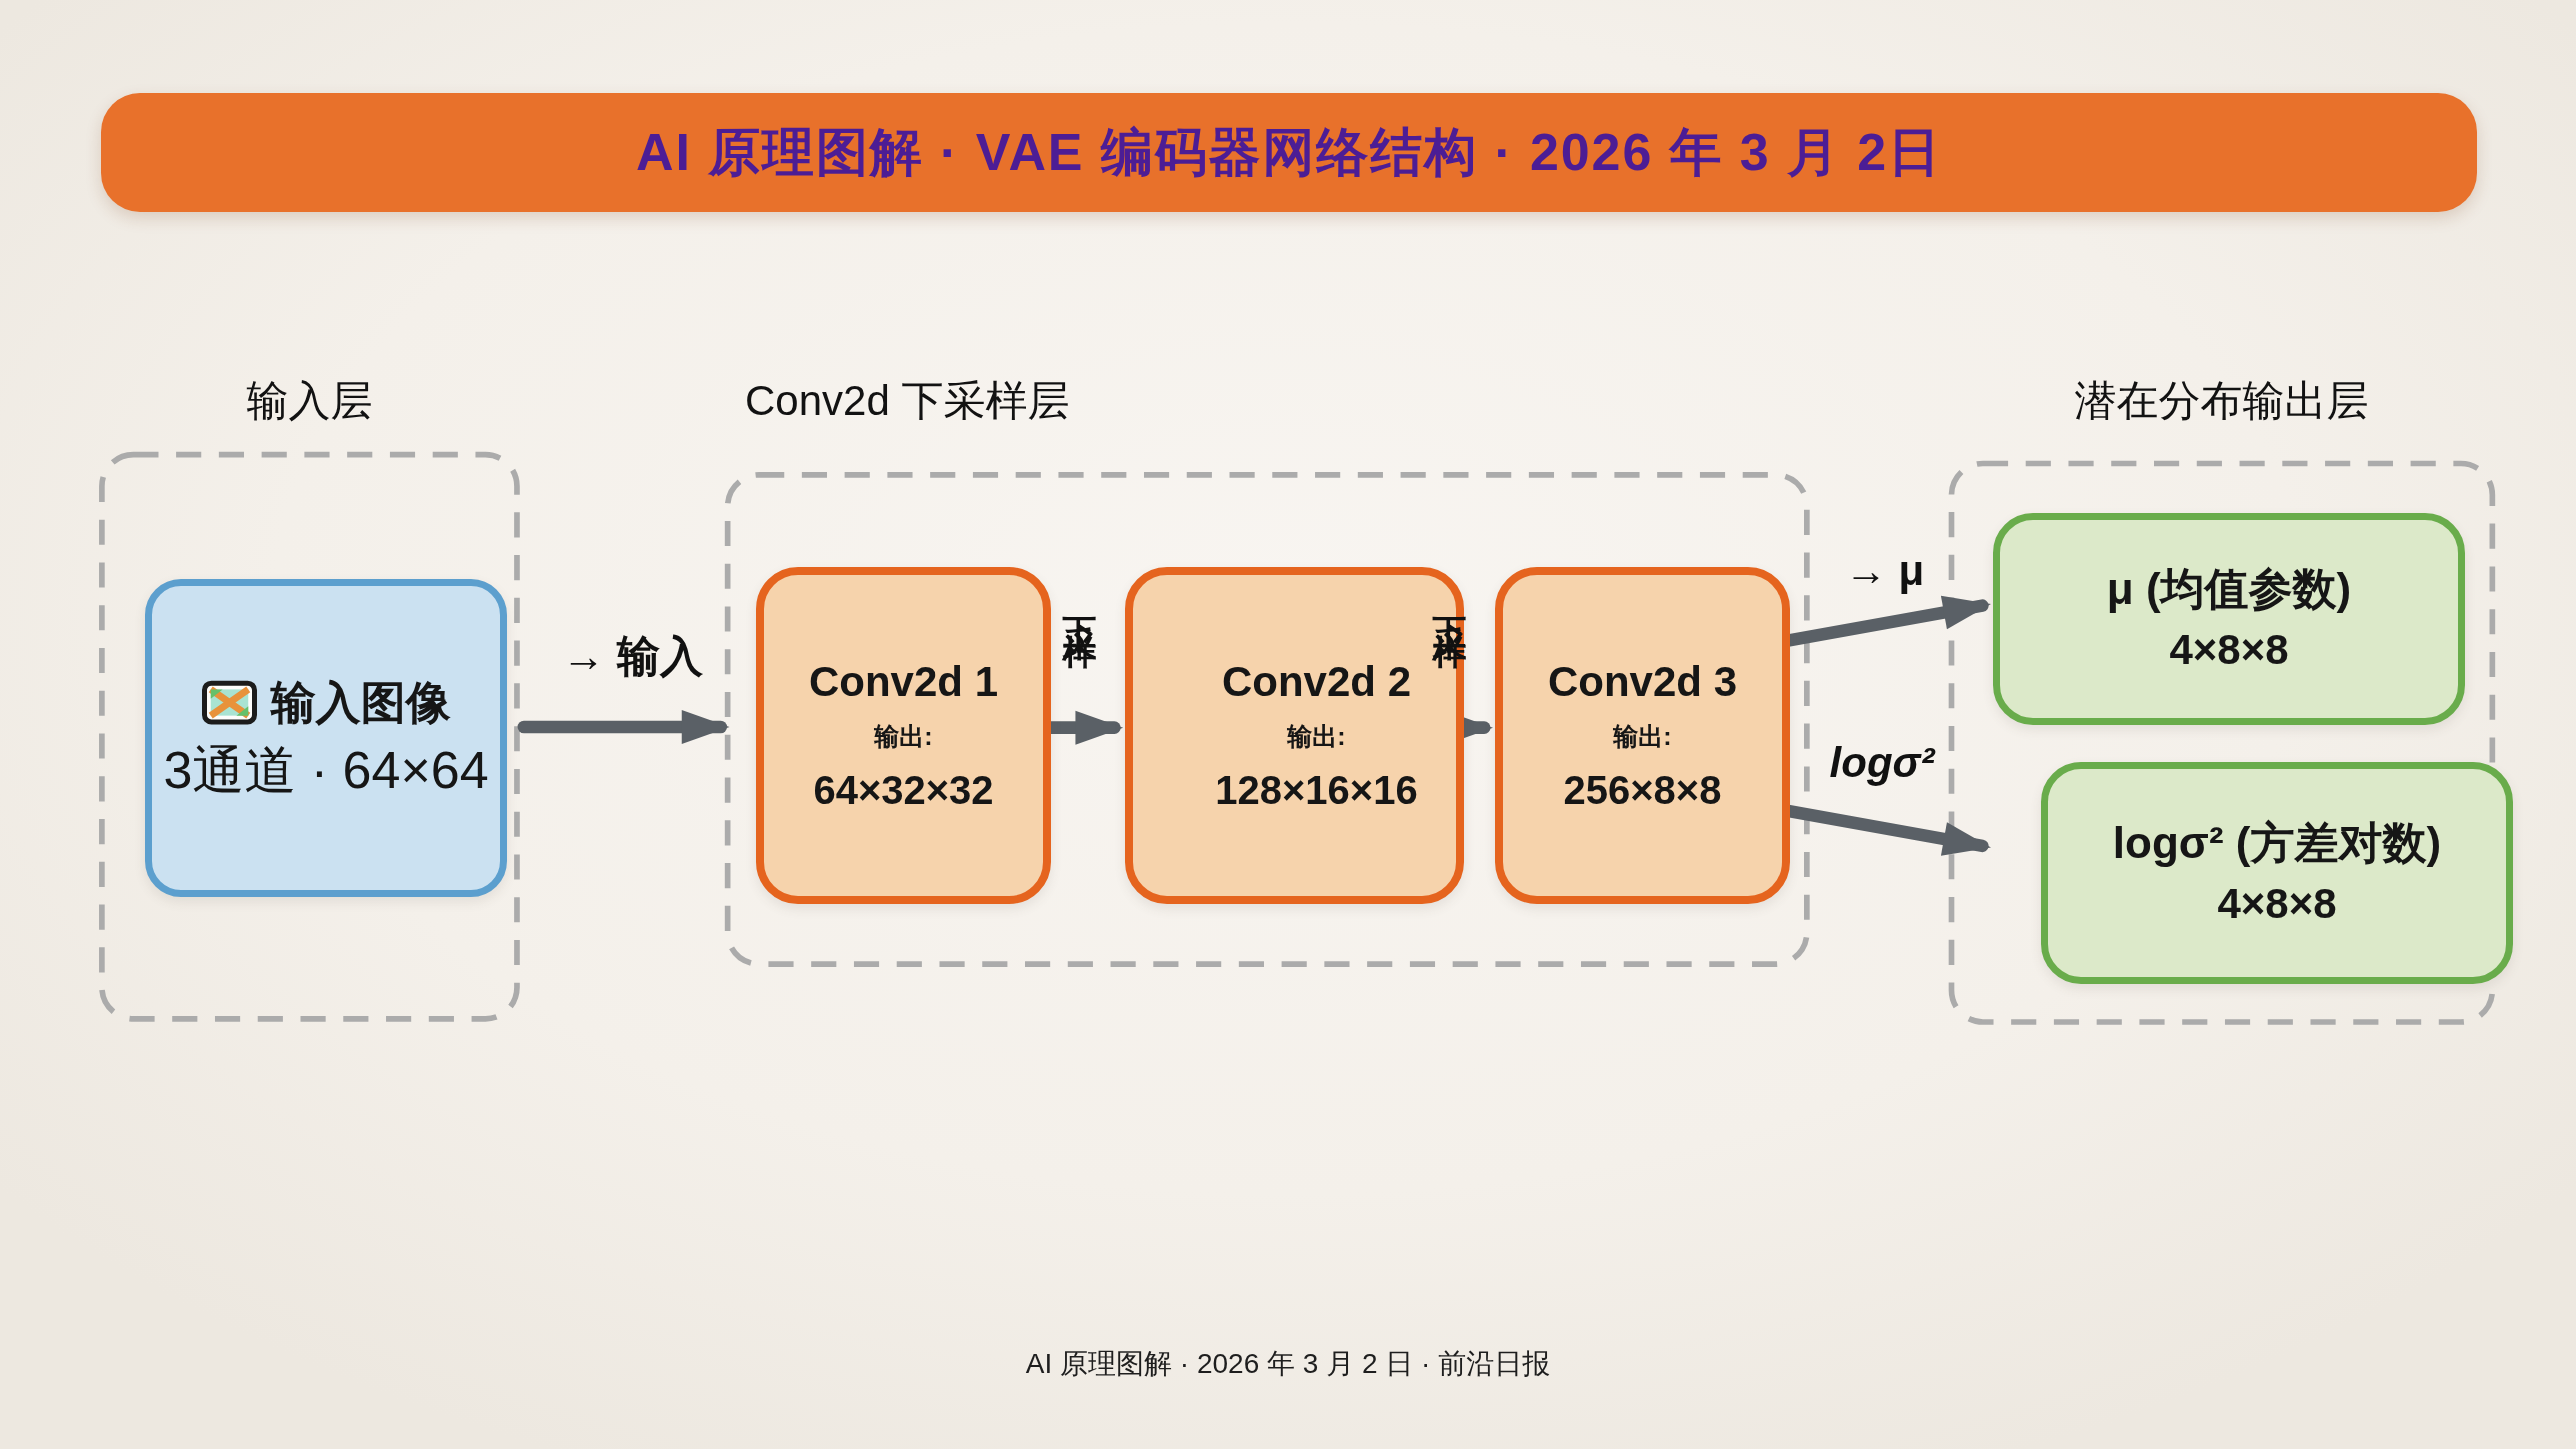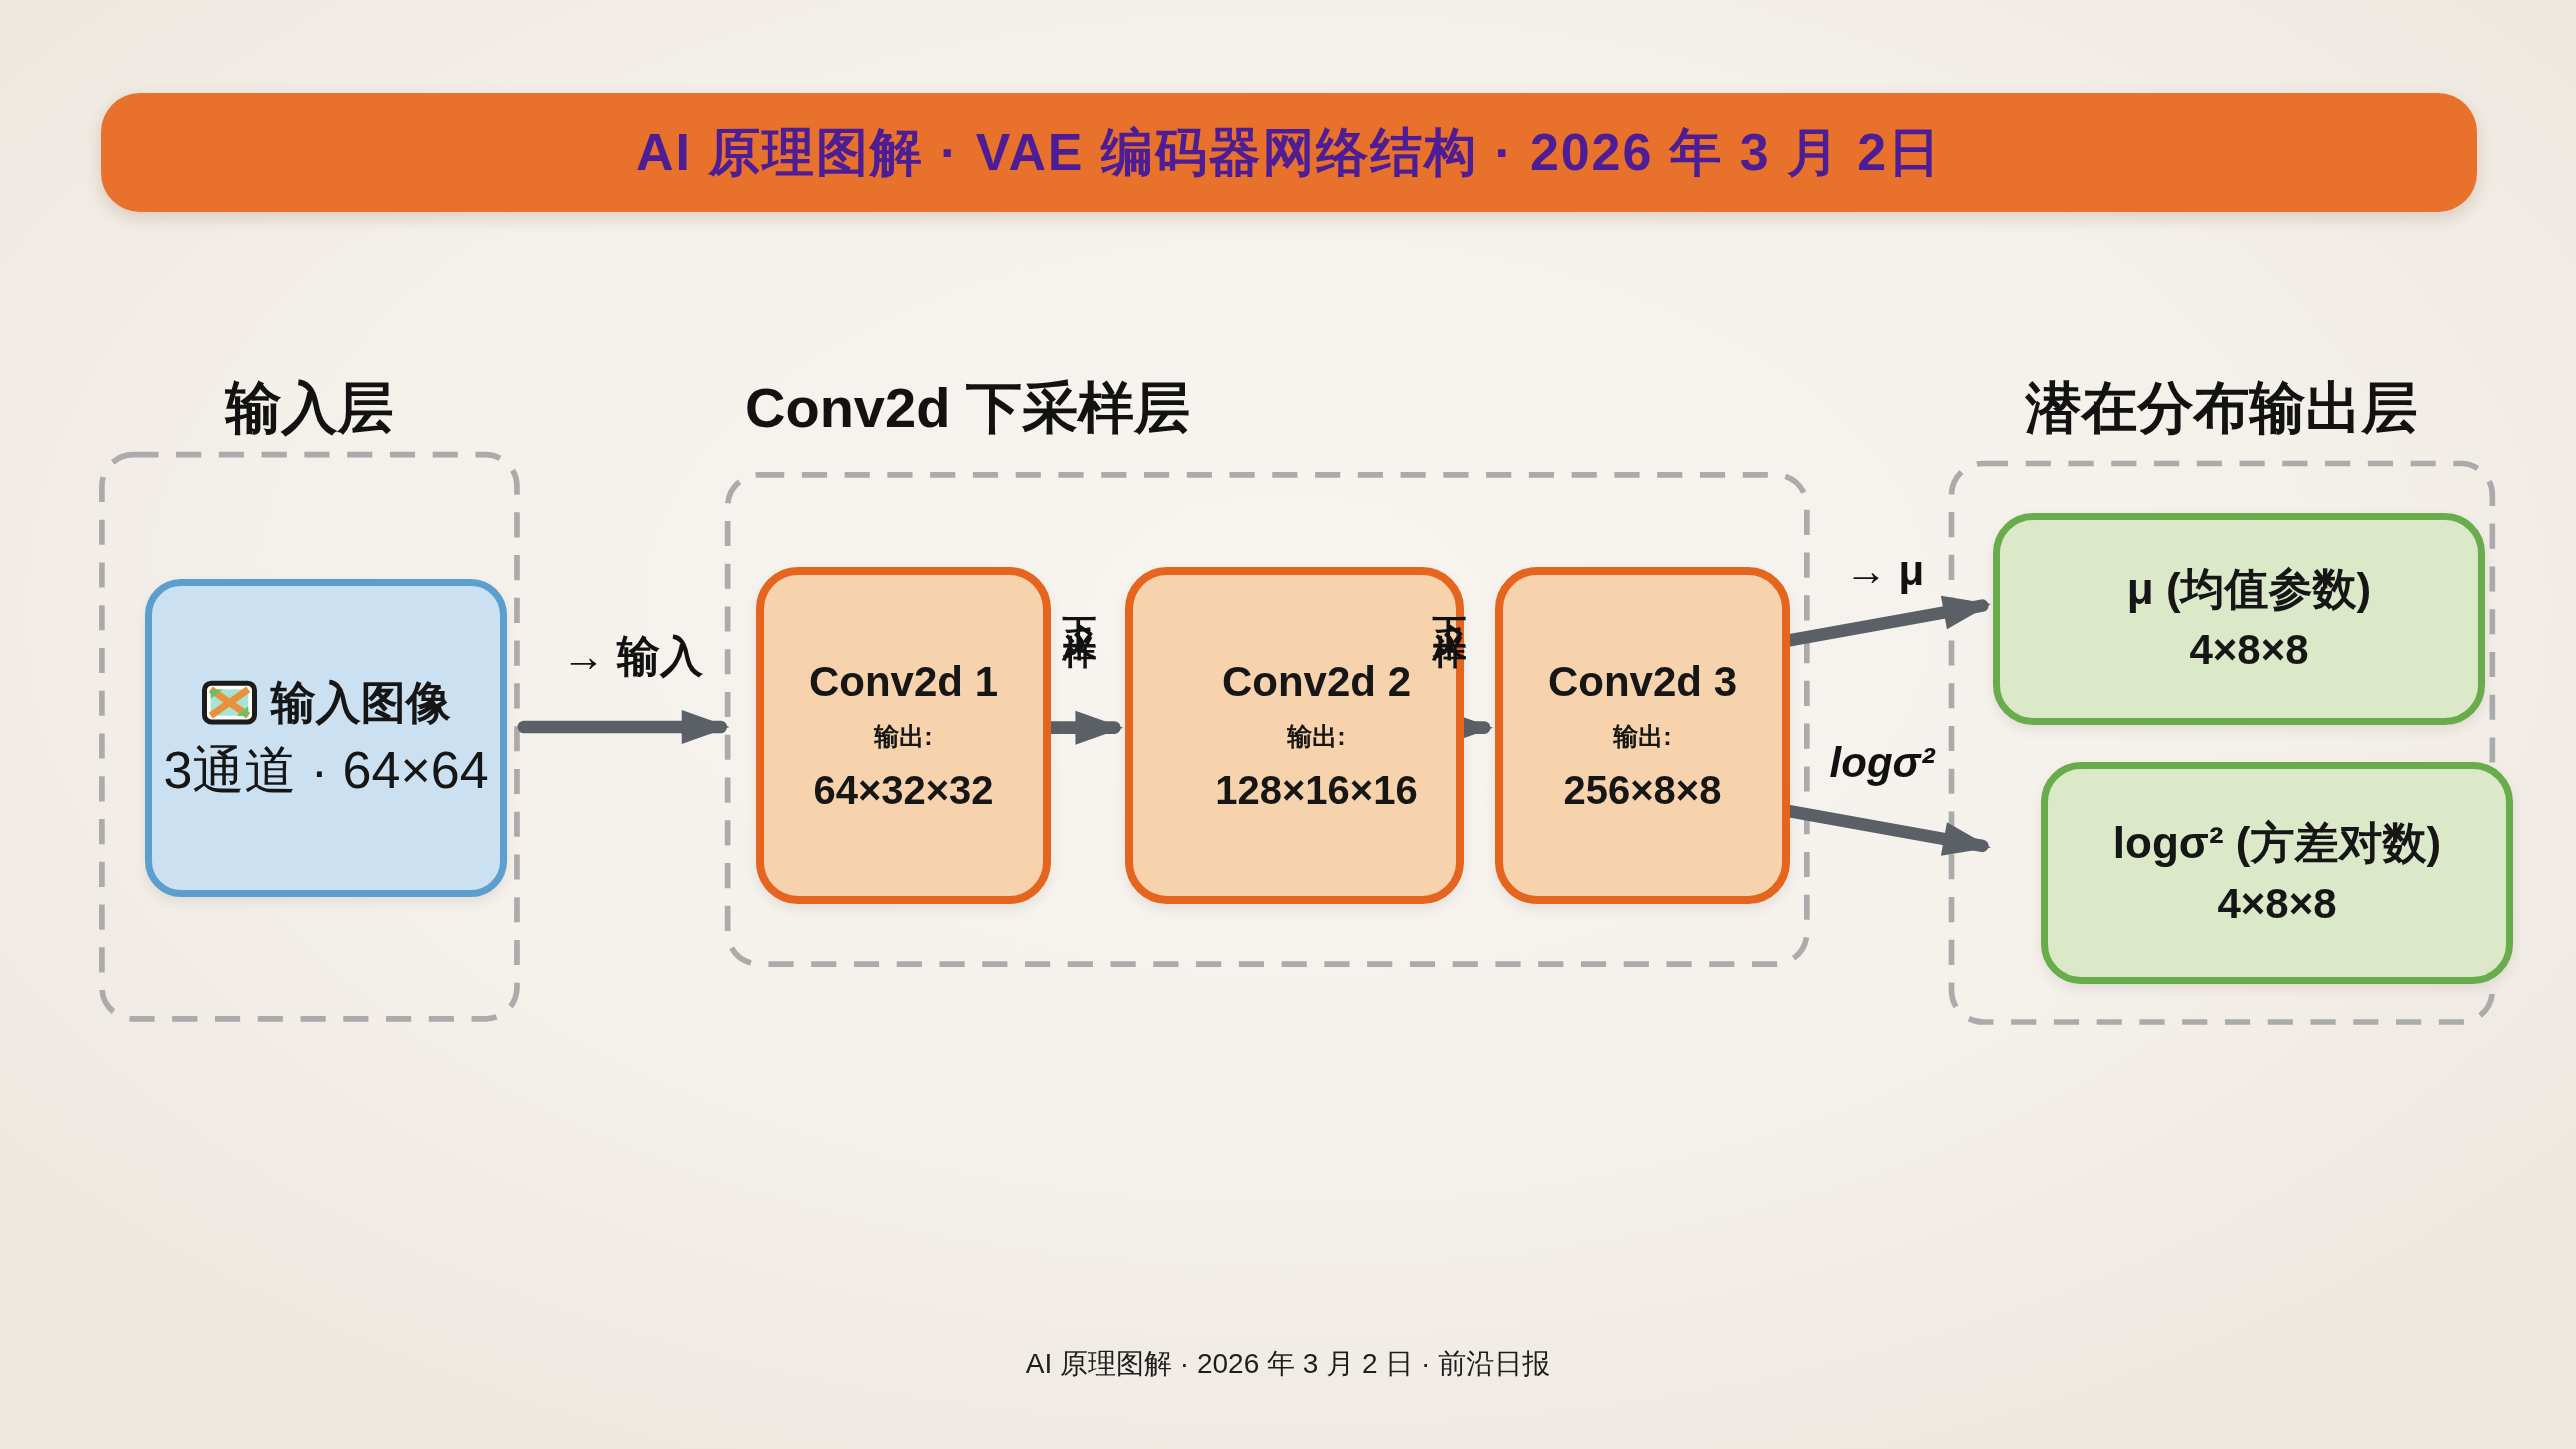--- a/index.html
+++ b/index.html
@@ -16,21 +16,21 @@
   .banner {
     left:101px; top:93px; width:2376px; height:119px;
     background:#E8712B; border-radius:39px;
     display:flex; align-items:center; justify-content:center;
     box-shadow:0 6.3px 16.4px rgba(120,60,20,0.18);
     z-index:3;
   }
   .banner span { color:#4c1d95; font-size:52px; font-weight:700; letter-spacing:1.9px;text-align:right; }
 
   
-  .sec-title { font-size:56px; font-weight:700; color:#121212; line-height:1; z-index:3; }
+  .sec-title { font-size:42px; font-weight:400; color:#121212; line-height:1; z-index:3; }
   .t-input  { left:102px;  top:380px; width:415px; text-align:center; }
   .t-conv   { left:745px; top:380px; }
   .t-latent { left:1951px; top:380px; width:541px; text-align:center; }
 
   
   .overlay { left:0; top:0; z-index:1; }
 
   
   .node {
     display:flex; flex-direction:column; align-items:center; justify-content:center;
@@ -49,21 +49,21 @@
   }
   .conv1 { left:756px; } .conv2 { left:1125px;padding-left:44px; } .conv3 { left:1495px; }
   .node-conv .n  { font-size:42px; font-weight:700; line-height:1; }
   .node-conv .o  { font-size:25px; font-weight:700; line-height:1; }
   .node-conv .s  { font-size:40px; font-weight:700; line-height:1; }
 
   .node-green {
     left:1993px; width:458px;
     background:#DCE9C9; border:7px solid #69AC4B; border-radius:40px; row-gap:17.6px;
   }
-  .node-mu     { top:513px;  height:198px;padding-left:20px; }
+  .node-mu     { top:513px;  height:198px; }
   .node-logvar { top:762px; height:208px;margin-left:48px; }
   .node-green .l1 { font-size:44px; font-weight:700; line-height:1; }
   .node-green .l2 { font-size:42px; font-weight:700; line-height:1; }
 
   
   .arrow-label { font-weight:700; line-height:1; z-index:3; text-align:center; color:#111; }
   .lbl-input  { left:538px;  top:635px; width:189px; font-size:43px; }
   .lbl-down1  { left:1046px; top:590px;  width:68px; }
   .lbl-down2  { left:1416px; top:590px;  width:68px; }
   .vtext { writing-mode:vertical-rl; text-orientation:upright; font-size:34px; font-weight:700;

